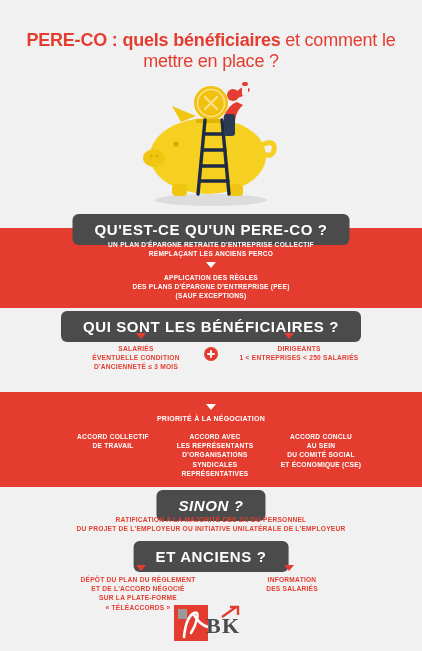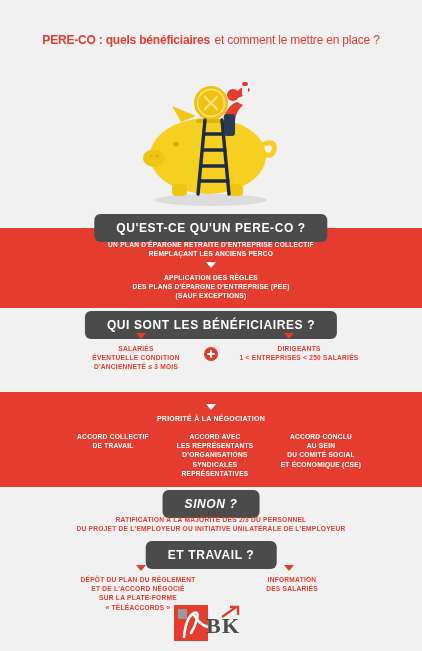--- a/index.html
+++ b/index.html
@@ -34,21 +34,21 @@
   
   .title-block {
     position: absolute;
     top: 30px;
     left: 0;
     width: 422px;
     text-align: center;
   }
   .title-line {
     color: #e43d30;
-    font-size: 12px;
+    font-size: 18px;
     line-height: 21px;
     letter-spacing: -0.2px;
   }
   .title-line.l1 { font-weight: bold; }
   .title-line.l2 { font-weight: normal; }
 
   
   .illustration {
     position: absolute;
     top: 78px;
@@ -58,21 +58,21 @@
   }
 
   
   .pill {
     position: absolute;
     left: 50%;
     transform: translateX(-50%);
     background: #4b4b4b;
     color: #ffffff;
     border-radius: 6px;
-    font-size: 12px;
+    font-size: 15px;
     font-weight: bold;
     letter-spacing: 0.6px;
     text-align: center;
     padding: 7px 22px;
     white-space: nowrap;
     box-sizing: border-box;
   }
   #pill-what    { top: 214px; }
   #pill-who     { top: 311px; }
   #pill-setup   { top: 382px; }
@@ -251,21 +251,21 @@
     <span class="ln">ET ÉCONOMIQUE (CSE)</span>
   </div>
 
   <div class="pill" id="pill-sinon">SINON ?</div>
 
   <div class="txt red" style="top:515px; left:16px; width:390px;">
     <span class="ln">RATIFICATION À LA MAJORITÉ DES 2/3 DU PERSONNEL</span>
     <span class="ln">DU PROJET DE L'EMPLOYEUR OU INITIATIVE UNILATÉRALE DE L'EMPLOYEUR</span>
   </div>
 
-  <div class="pill" id="pill-ensuite">ET TRAVAIL ?</div>
+  <div class="pill" id="pill-ensuite">ET ANCIENS ?</div>
 
   <div class="tri red" style="top:565px; left:136px;"></div>
   <div class="tri red" style="top:565px; left:284px;"></div>
 
   <div class="txt red" style="top:575px; left:70px; width:136px;">
     <span class="ln">DÉPÔT DU PLAN DU RÈGLEMENT</span>
     <span class="ln">ET DE L'ACCORD NÉGOCIÉ</span>
     <span class="ln">SUR LA PLATE-FORME</span>
     <span class="ln">« TÉLÉACCORDS »</span>
   </div>

